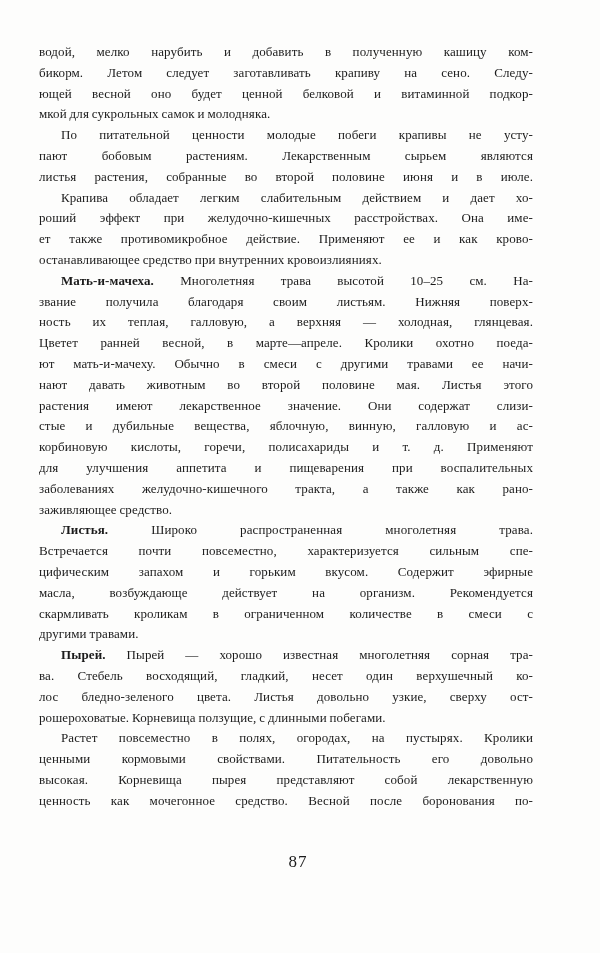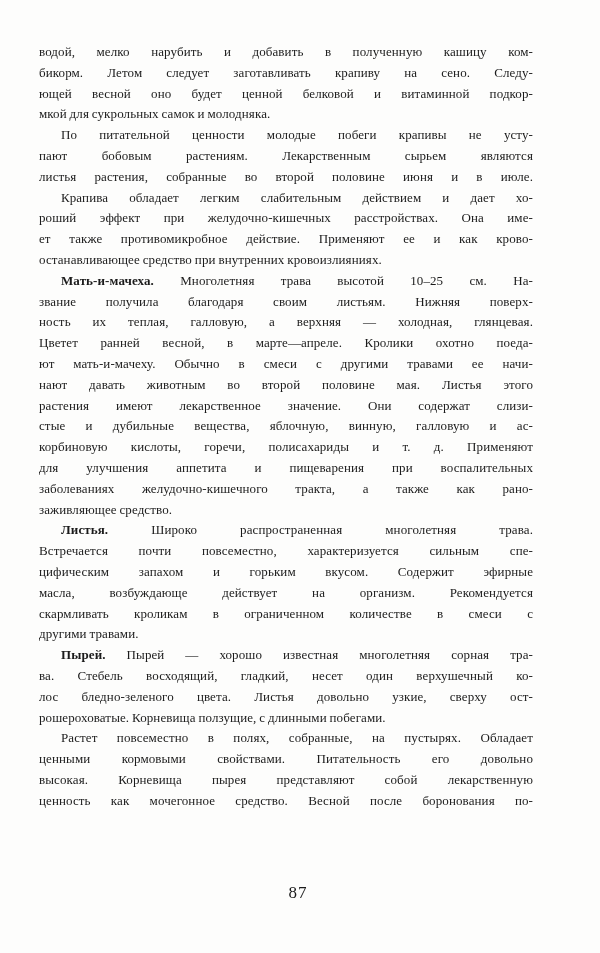--- a/index.html
+++ b/index.html
@@ -45,21 +45,21 @@
   }
   .line.indent {
     padding-left: 22px;
   }
   .lead {
     font-weight: bold;
   }
   .page-number {
     position: absolute;
     left: 51px;
-    top: 883px;
+    top: 852px;
     width: 494px;
     text-align: center;
     font-size: 17px;
     letter-spacing: 1px;
   }
 </style>
 </head>
 <body>
 
 <div class="page">
@@ -103,20 +103,20 @@
         <div class="line">скармливать кроликам в ограниченном количестве в смеси с</div>
         <div class="line para-end">другими травами.</div>
       </div>
       <div class="paragraph section-gap">
         <div class="line indent"><span class="lead">Пырей.</span> <span>Пырей — хорошо известная многолетняя сорная тра-</span></div>
         <div class="line">ва. Стебель восходящий, гладкий, несет один верхушечный ко-</div>
         <div class="line">лос бледно-зеленого цвета. Листья довольно узкие, сверху ост-</div>
         <div class="line para-end">рошероховатые. Корневища ползущие, с длинными побегами.</div>
       </div>
       <div class="paragraph">
-        <div class="line indent">Растет повсеместно в полях, собранные, на пустырях. Обладает</div>
+        <div class="line indent">Растет повсеместно в полях, огородах, на пустырях. Кролики</div>
         <div class="line">ценными кормовыми свойствами. Питательность его довольно</div>
         <div class="line">высокая. Корневища пырея представляют собой лекарственную</div>
         <div class="line">ценность как мочегонное средство. Весной после боронования по-</div>
       </div>
     </div>
   <div class="page-number">87</div>
 </div>
 
 </body></html>

